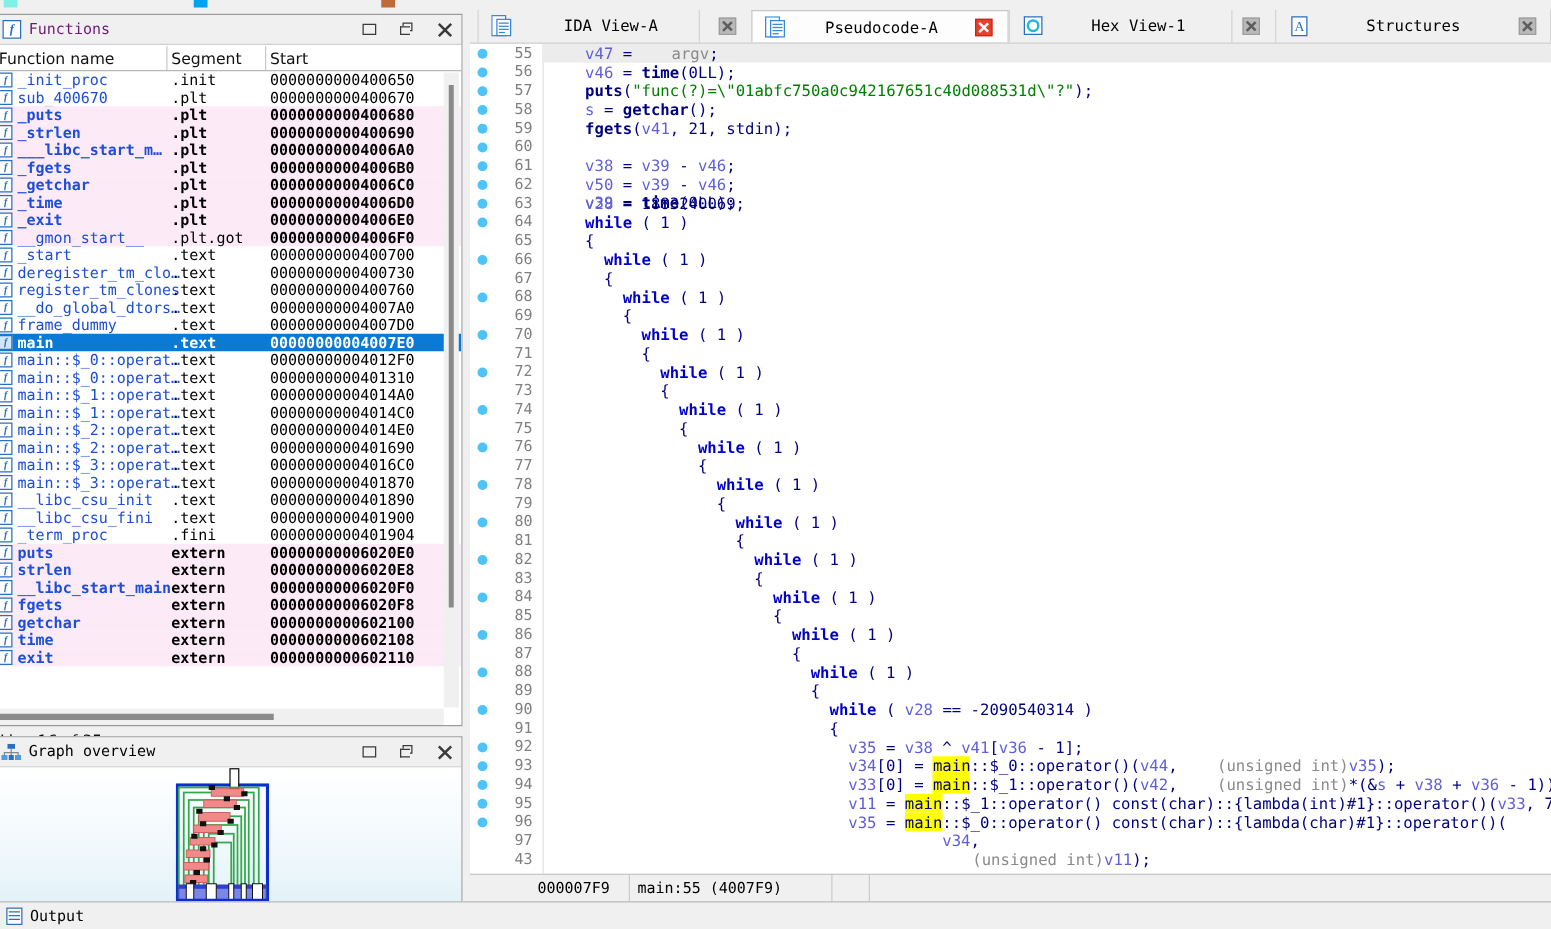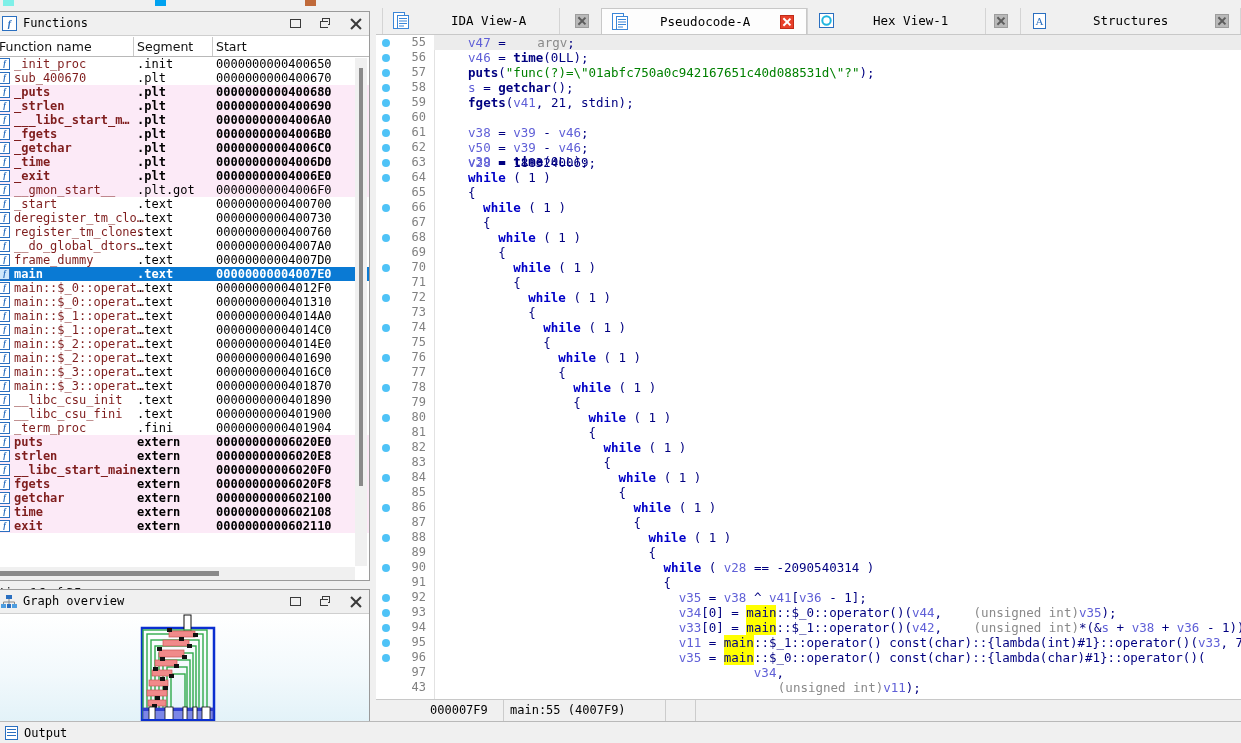--- a/index.html
+++ b/index.html
@@ -21,21 +21,21 @@
 
   
   .fn-window{position:absolute;left:-4px;top:3px;width:374px;height:570px;
     background:#ffffff;border:1px solid #9a9a9a;box-sizing:border-box;}
   .fn-titlebar{position:absolute;left:0;top:0;right:0;height:24px;background:#f0f0f0;
     border-bottom:1px solid #cfcfcf;box-sizing:border-box;}
   .fn-title-icon{position:absolute;left:5px;top:4px;width:15px;height:15px;
     border:1px solid #2a6fc0;background:#fff;box-sizing:border-box;
     color:#2a6fc0;font-size:10px;font-style:italic;font-family:"Liberation Serif",serif;
     text-align:center;line-height:13px;font-weight:bold;}
-  .fn-title-text{position:absolute;left:26px;top:4px;font-size:12px;color:#000000;
+  .fn-title-text{position:absolute;left:26px;top:4px;font-size:12px;color:#701a75;
     font-family:"DejaVu Sans Mono",monospace;}
   .win-btns{position:absolute;right:6px;top:3px;height:18px;display:flex;align-items:center;gap:16px;}
   .wb{width:14px;height:14px;position:relative;cursor:pointer;}
   .wb-max::before{content:"";position:absolute;left:1px;top:2px;width:11px;height:9px;
     border:1.5px solid #3a3a3a;box-sizing:border-box;}
   .wb-restore::before{content:"";position:absolute;left:3px;top:1px;width:8px;height:7px;
     border:1.5px solid #3a3a3a;box-sizing:border-box;}
   .wb-restore::after{content:"";position:absolute;left:1px;top:4px;width:8px;height:7px;
     border:1.5px solid #3a3a3a;border-right:none;box-sizing:border-box;background:#f0f0f0;}
   .wb-close::before,.wb-close::after{content:"";position:absolute;left:6px;top:0;
@@ -49,21 +49,21 @@
     border-bottom:1px solid #b8b8b8;box-sizing:border-box;}
   .fn-header .hc{position:absolute;top:3px;font-size:12.5px;color:#111;
     font-family:"DejaVu Sans","Liberation Sans",sans-serif;}
   .fn-header .sep{position:absolute;top:1px;width:1px;height:19px;background:#c9c9c9;}
   .fn-rows{position:absolute;left:0;top:21px;right:0;bottom:0;overflow:hidden;}
   .fnrow{position:relative;height:14px;line-height:14px;white-space:nowrap;}
   .fnrow .fi{position:absolute;left:2px;top:1px;width:11px;height:12px;
     border:1px solid #2a6fc0;background:#fff;box-sizing:border-box;color:#2a6fc0;
     font-size:8px;font-style:italic;font-weight:bold;text-align:center;line-height:10px;
     font-family:"Liberation Serif",serif;}
-  .fnrow .c-name{position:absolute;left:17px;top:0;font-size:12px;color:#7f1d1d;
+  .fnrow .c-name{position:absolute;left:17px;top:0;font-size:12px;color:#1d4ed8;
     font-family:"DejaVu Sans Mono",monospace;}
   .fnrow .c-seg{position:absolute;left:140px;top:0;font-size:12px;color:#000;
     font-family:"DejaVu Sans Mono",monospace;}
   .fnrow .c-start{position:absolute;left:219px;top:0;font-size:12px;color:#000;
     font-family:"DejaVu Sans Mono",monospace;}
   .fnrow.pink{background:#fceaf7;}
   .fnrow.pink .c-name,.fnrow.pink .c-seg,.fnrow.pink .c-start{font-weight:bold;}
   .fnrow.sel{background:#0a7ad4;}
   .fnrow.sel .c-name,.fnrow.sel .c-seg,.fnrow.sel .c-start{color:#fff;font-weight:bold;}
   .fnrow.sel .fi{background:#cfe6fb;}
@@ -232,21 +232,21 @@
             <div class="fnrow pink">
               <div class="fi">f</div>
               <div class="c-name">_exit</div>
               <div class="c-seg">.plt</div>
               <div class="c-start">00000000004006E0</div>
             </div>
             <div class="fnrow pink" style="font-weight: normal;">
               <div class="fi">f</div>
               <div class="c-name" style="font-weight: normal;">__gmon_start__</div>
               <div class="c-seg" style="font-weight: normal;">.plt.got</div>
-              <div class="c-start" style="font-weight: normal;">00000000004006F0</div>
+              <div class="c-start" style="font-weight: bold;">00000000004006F0</div>
             </div>
             <div class="fnrow">
               <div class="fi">f</div>
               <div class="c-name">_start</div>
               <div class="c-seg">.text</div>
               <div class="c-start">0000000000400700</div>
             </div>
             <div class="fnrow">
               <div class="fi">f</div>
               <div class="c-name">deregister_tm_clo…</div>

